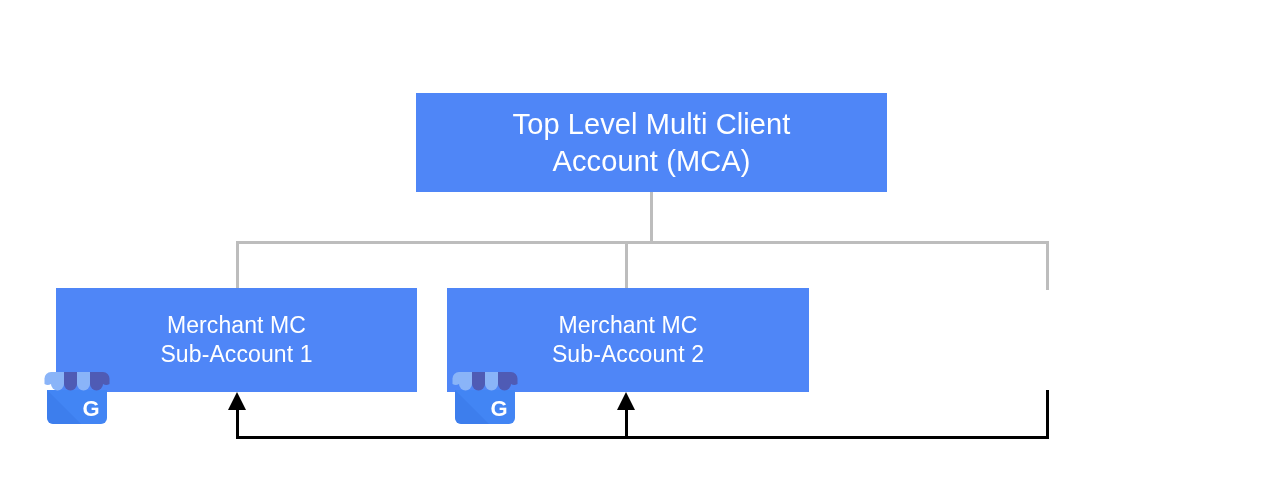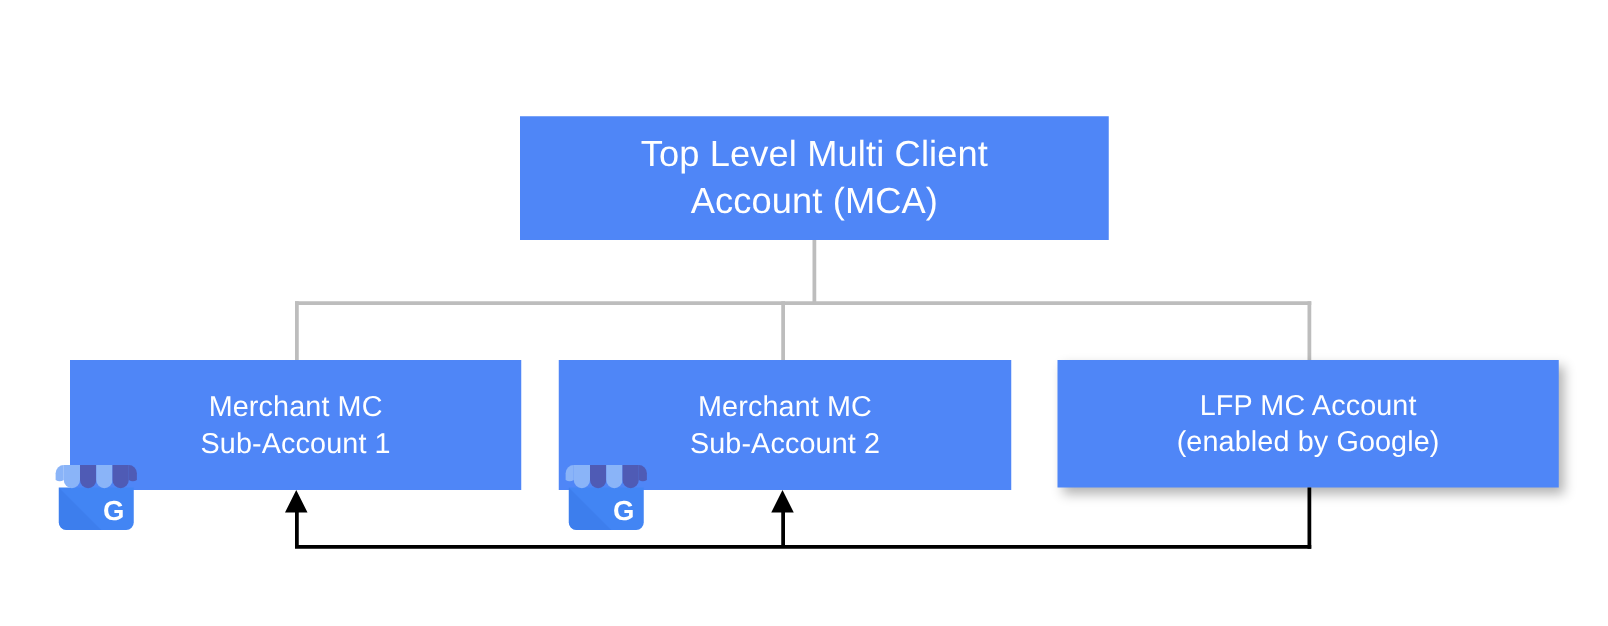--- a/index.html
+++ b/index.html
@@ -141,24 +141,20 @@
   <div class="node" id="node-sub1">
     <span class="label">Merchant MC
 Sub-Account 1</span>
   </div>
 
   <div class="node" id="node-sub2">
     <span class="label">Merchant MC
 Sub-Account 2</span>
   </div>
 
-  <div class="node" id="node-lfp">
-    <span class="label">LFP MC Account
-(enabled by Google)</span>
-  </div>
 
   <div class="bline h" id="fb-bus"></div>
   <div class="bline v" id="fb-right"></div>
   <div class="bline v" id="fb-up-1"></div>
   <div class="bline v" id="fb-up-2"></div>
   <div class="arrowhead" id="arrow-1"></div>
   <div class="arrowhead" id="arrow-2"></div>
 
   <svg class="storefront" id="icon-sub1" viewBox="0 0 72 62">
     <defs>

